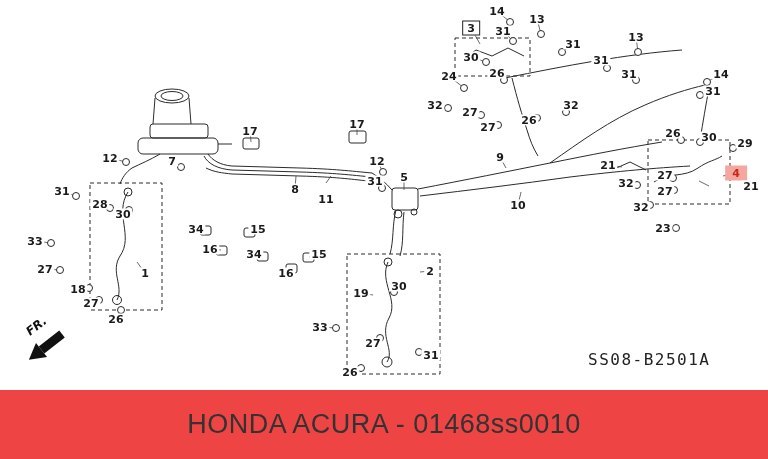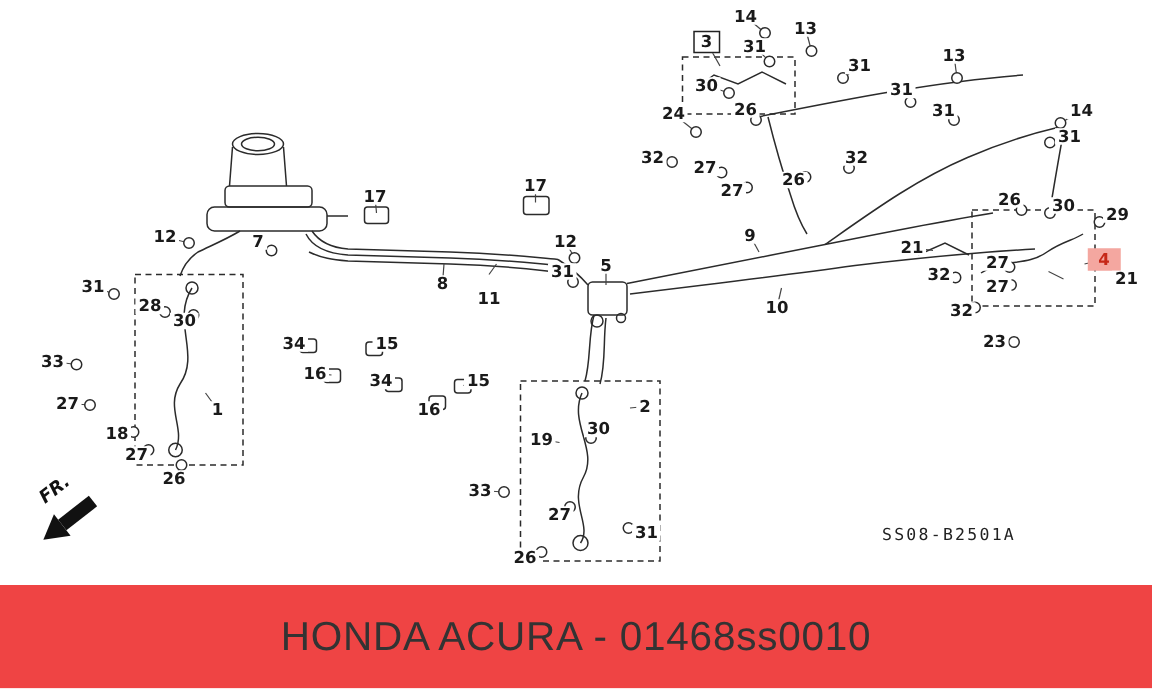--- a/index.html
+++ b/index.html
@@ -7,21 +7,21 @@
         font-family:"Liberation Sans",sans-serif;}
   .diagram-area{position:absolute;left:0;top:0;width:768px;height:390px;}
   #diagram-svg{position:absolute;left:0;top:0;}
   #callout-layer{position:absolute;left:0;top:0;width:764px;height:390px;pointer-events:none;}
   .callout{position:absolute;transform:translate(-50%,-50%);
            font-family:"DejaVu Sans",sans-serif;font-size:11px;font-weight:bold;
            color:#1a1a1a;background:#ffffff;padding:0 2px;line-height:1;white-space:nowrap;}
   .callout.boxed{border:1px solid #222;padding:1px 4px;}
   .callout.hl{background:var(--hl-bg,#f4a7a0);color:var(--hl-fg,#c62818);padding:2px 7px;}
   .diagram-code{position:absolute;left:588px;top:350px;
-                font-family:"DejaVu Sans Mono",monospace;font-size:11px;
+                font-family:"DejaVu Sans Mono",monospace;font-size:16px;
                 letter-spacing:1.5px;color:#222;}
   .footer{position:absolute;left:0;bottom:0;width:768px;height:69px;
           display:flex;align-items:center;justify-content:center;gap:46px;
           font-size:27px;color:#333;letter-spacing:0.5px;background:#ef4444;}
   #leader-layer line{stroke:#444;stroke-width:0.8;}
   #part-layer circle{stroke:#2b2b2b;stroke-width:1;fill:#fff;}
   .art{stroke:#2b2b2b;fill:none;stroke-width:1;}
   .dash{stroke-dasharray:4 3;}
 </style>
 </head>

